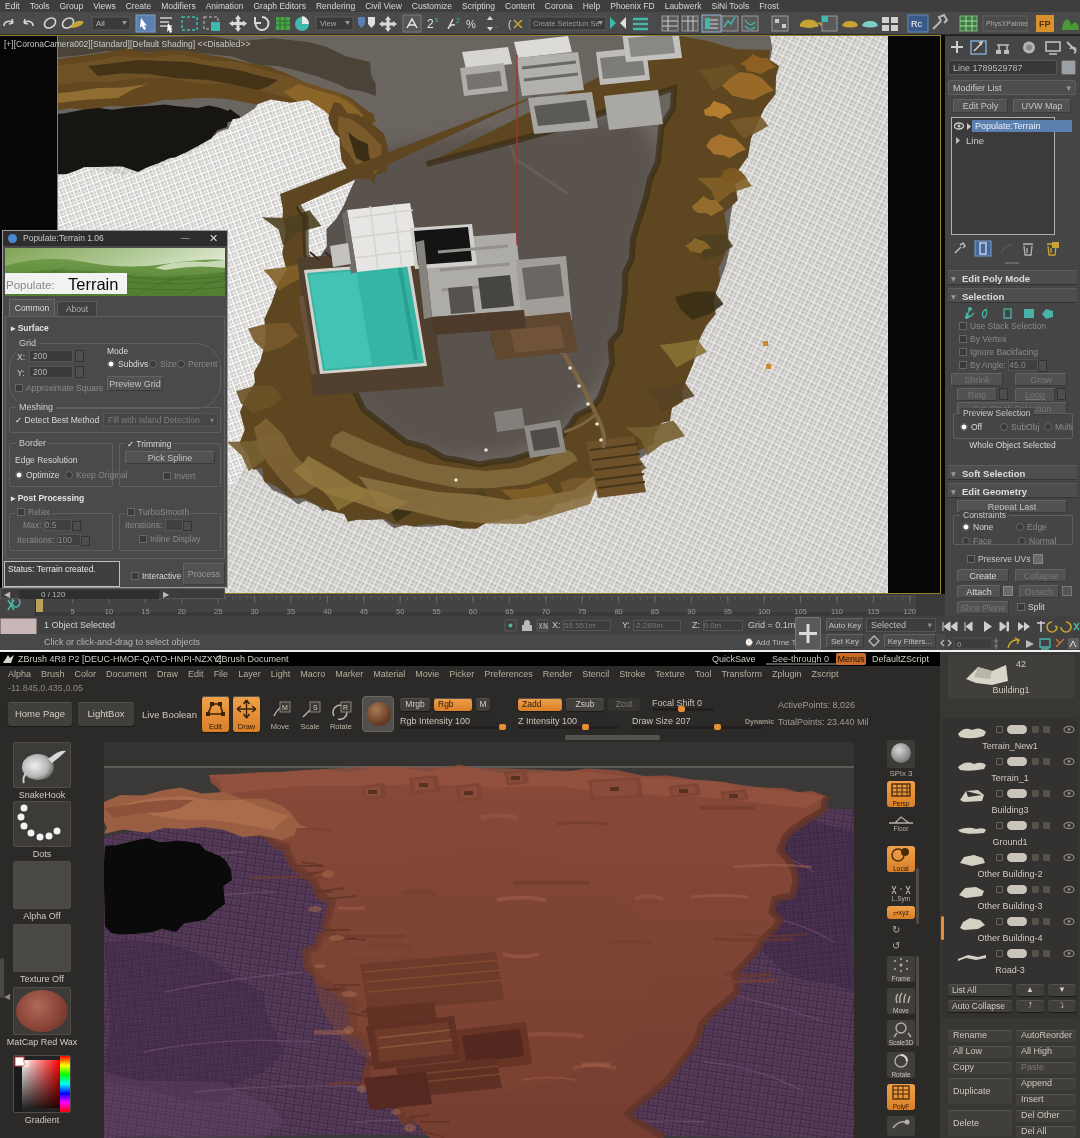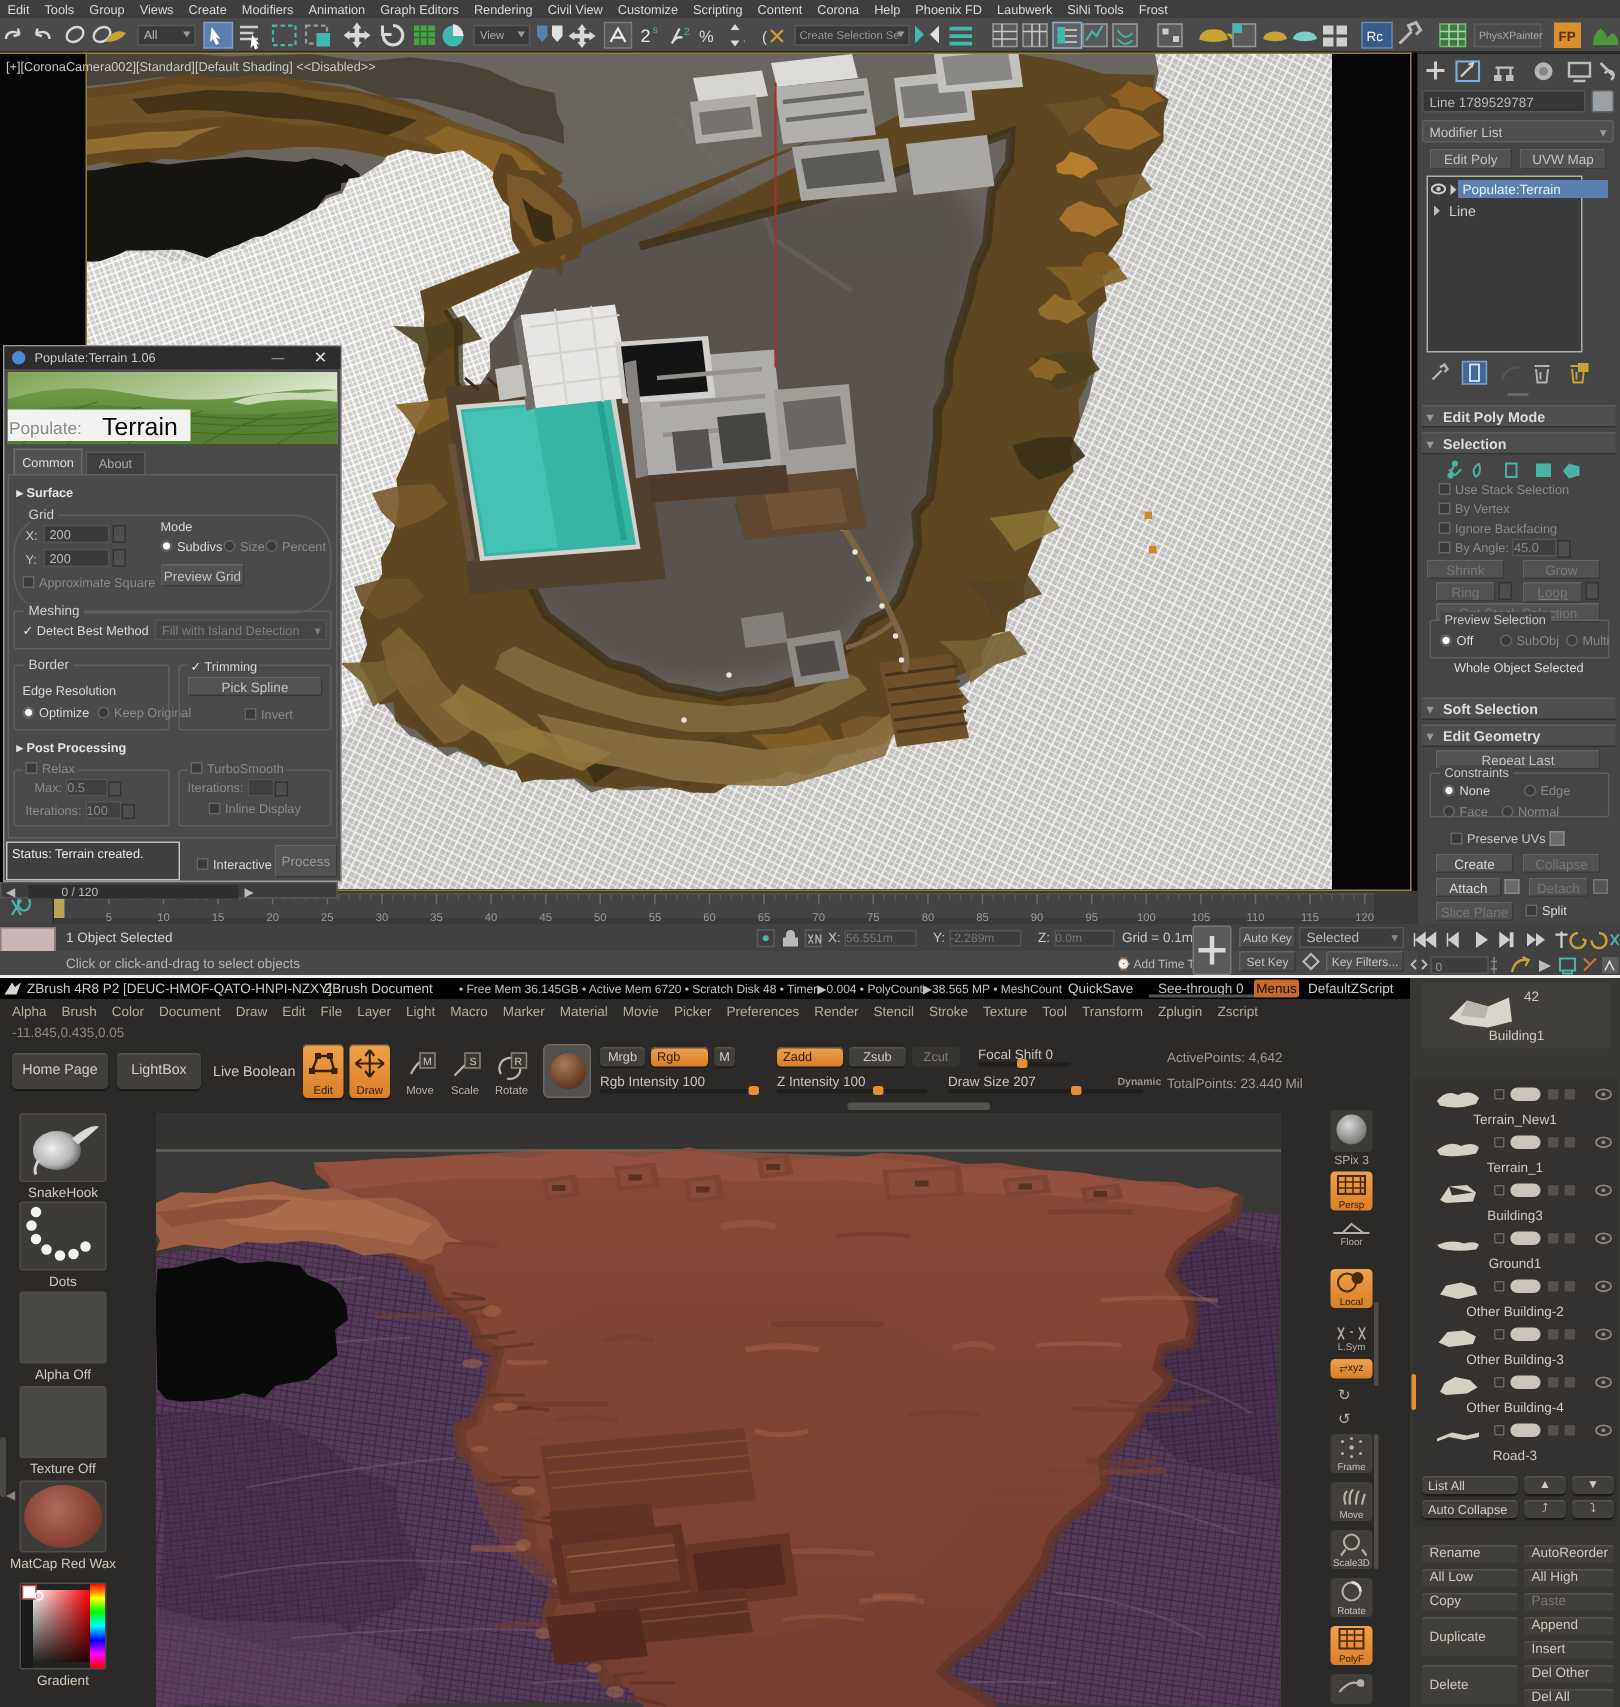--- a/index.html
+++ b/index.html
@@ -377,21 +377,21 @@
     </div>
     <div class="abs" style="left:0;top:404px;width:135px;text-align:center;color:#dadada;">Whole Object Selected</div>
     <div class="rollout" style="top:429px;">Soft Selection</div>
     <div class="rollout" style="top:447px;">Edit Geometry</div>
     <div class="gbtn" style="left:12px;top:464px;width:110px;height:13px;line-height:12px;">Repeat Last</div>
     <div class="abs" style="left:8px;top:479px;width:120px;height:30px;border:1px solid #5f5f5f;border-radius:2px;">
       <div class="abs" style="left:6px;top:-6px;background:#454545;padding:0 3px;color:#c9c9c9;">Constraints</div>
       <div class="abs" style="left:8px;top:6px;color:#d9d9d9;"><span class="rad on"></span>None</div>
       <div class="abs grayt" style="left:62px;top:6px;"><span class="rad"></span>Edge</div>
       <div class="abs grayt" style="left:8px;top:20px;"><span class="rad"></span>Face</div>
-      <div class="abs grayt" style="left:47px;top:20px;white-space:nowrap;"><span class="rad"></span>Normal</div>
+      <div class="abs grayt" style="left:64px;top:20px;white-space:nowrap;"><span class="rad"></span>Normal</div>
     </div>
     <div class="abs" style="left:22px;top:518px;color:#c9c9c9;"><span class="ckb"></span>Preserve UVs <span style="display:inline-block;width:10px;height:10px;background:#6a6a6a;border:1px solid #888;vertical-align:-2px;"></span></div>
     <div class="gbtn" style="left:12px;top:533px;width:52px;height:13px;line-height:12px;color:#d9d9d9;">Create</div>
     <div class="gbtn dis" style="left:70px;top:533px;width:52px;height:13px;line-height:12px;">Collapse</div>
     <div class="gbtn" style="left:12px;top:549px;width:44px;height:13px;line-height:12px;color:#d9d9d9;">Attach</div>
     <span class="abs" style="left:58px;top:550px;width:10px;height:10px;background:#6a6a6a;border:1px solid #888;"></span>
     <div class="gbtn dis" style="left:74px;top:549px;width:40px;height:13px;line-height:12px;">Detach</div>
     <span class="abs" style="left:117px;top:550px;width:10px;height:10px;background:#555;border:1px solid #777;"></span>
     <div class="gbtn dis" style="left:12px;top:565px;width:52px;height:13px;line-height:12px;">Slice Plane</div>
     <div class="abs" style="left:72px;top:566px;color:#d9d9d9;"><span class="ckb"></span>Split</div>
@@ -728,21 +728,20 @@
   </div>
   <div class="abs" style="left:0;top:650px;width:1080px;height:2px;background:#efefef;z-index:30;"></div>
 
   <div id="zb" class="abs">
     <div id="zbtitle" class="abs">
       <svg class="abs" style="left:2px;top:1px;" width="13" height="12" viewBox="0 0 13 12">
           <path d="M1,10 L6,2 l2,3 4,-3 -3,8 Z" fill="#d8d5cd"></path>
         </svg>
       <span class="abs" style="left:18px;">ZBrush 4R8 P2 [DEUC-HMOF-QATO-HNPI-NZXY]</span>
       <span class="abs" style="left:216px;">ZBrush Document</span>
-      <span class="abs" style="left:306px;color:#c4c1b8;font-size:8px;top:1px;">• Free Mem 36.145GB • Active Mem 6720 • Scratch Disk 48 • Timer▶0.004 • PolyCount▶38.565 MP • MeshCount</span>
       <span class="abs" style="left:712px;">QuickSave</span>
       <span class="abs" style="left:772px;color:#c4c1b8;">See-through 0</span>
       <span class="abs" style="left:766px;top:11px;width:72px;height:2px;background:#555;"></span>
       <span class="abs" style="left:836px;top:1px;width:30px;height:12px;background:#c96a28;border-radius:2px;color:#1a1208;text-align:center;line-height:12px;">Menus</span>
       <span class="abs" style="left:872px;">DefaultZScript</span>
       <svg class="abs" style="left:938px;top:2px;" width="140" height="10" viewBox="0 0 140 10">
         <g fill="#b8b5ac" font-size="9">
           <path d="M2,5 h8 m-4,-4 v8 M14,1 l4,4 -4,4" stroke="#b8b5ac" fill="none"></path>
           <circle cx="30" cy="5" r="4" fill="none" stroke="#b8b5ac"></circle>
           <rect x="42" y="1" width="8" height="8" fill="none" stroke="#b8b5ac"></rect>
@@ -807,21 +806,21 @@
       <div class="zbtn org" style="left:434px;top:6px;width:38px;height:13px;line-height:13px;font-size:8.5px;text-align:left;padding-left:4px;">Rgb</div>
       <div class="zbtn" style="left:476px;top:6px;width:14px;height:13px;line-height:13px;font-size:8.5px;">M</div>
       <div class="zslider" style="left:400px;top:24px;width:106px;height:14px;"><span>Rgb Intensity 100</span><span class="tr"></span><span class="hd" style="right:0;"></span></div>
       <div class="zbtn org" style="left:518px;top:6px;width:44px;height:13px;line-height:13px;font-size:8.5px;text-align:left;padding-left:4px;">Zadd</div>
       <div class="zbtn" style="left:566px;top:6px;width:38px;height:13px;line-height:13px;font-size:8.5px;">Zsub</div>
       <div class="zbtn dis" style="left:608px;top:6px;width:32px;height:13px;line-height:13px;font-size:8.5px;background:#353431;box-shadow:none;">Zcut</div>
       <div class="zslider" style="left:518px;top:24px;width:100px;height:14px;"><span>Z Intensity 100</span><span class="tr"></span><span class="hd" style="left:64px;"></span></div>
       <div class="zslider" style="left:652px;top:6px;width:62px;height:14px;"><span>Focal Shift 0</span><span class="tr"></span><span class="hd" style="left:26px;"></span></div>
       <div class="zslider" style="left:632px;top:24px;width:130px;height:14px;"><span>Draw Size 207</span><span class="tr"></span><span class="hd" style="left:82px;"></span></div>
       <div class="abs" style="left:745px;top:26px;color:#9a958a;font-size:7px;font-weight:bold;">Dynamic</div>
-      <div class="abs" style="left:778px;top:8px;color:#a29d92;font-size:9px;">ActivePoints: 4,642</div>
+      <div class="abs" style="left:778px;top:8px;color:#a29d92;font-size:9px;">ActivePoints: 8,026</div>
       <div class="abs" style="left:778px;top:25px;color:#a29d92;font-size:9px;">TotalPoints: 23.440 Mil</div>
     </div>
     <div id="ltray" class="abs">
       <div class="thumb" style="top:2px;height:46px;">
         <svg width="56" height="44" viewBox="0 0 56 44">
           <defs>
               <radialGradient id="sh" cx="40%" cy="45%" r="60%">
                 <stop offset="0%" stop-color="#efefef"></stop>
                 <stop offset="70%" stop-color="#b5b5b5"></stop>
                 <stop offset="100%" stop-color="#6a6a68"></stop>

